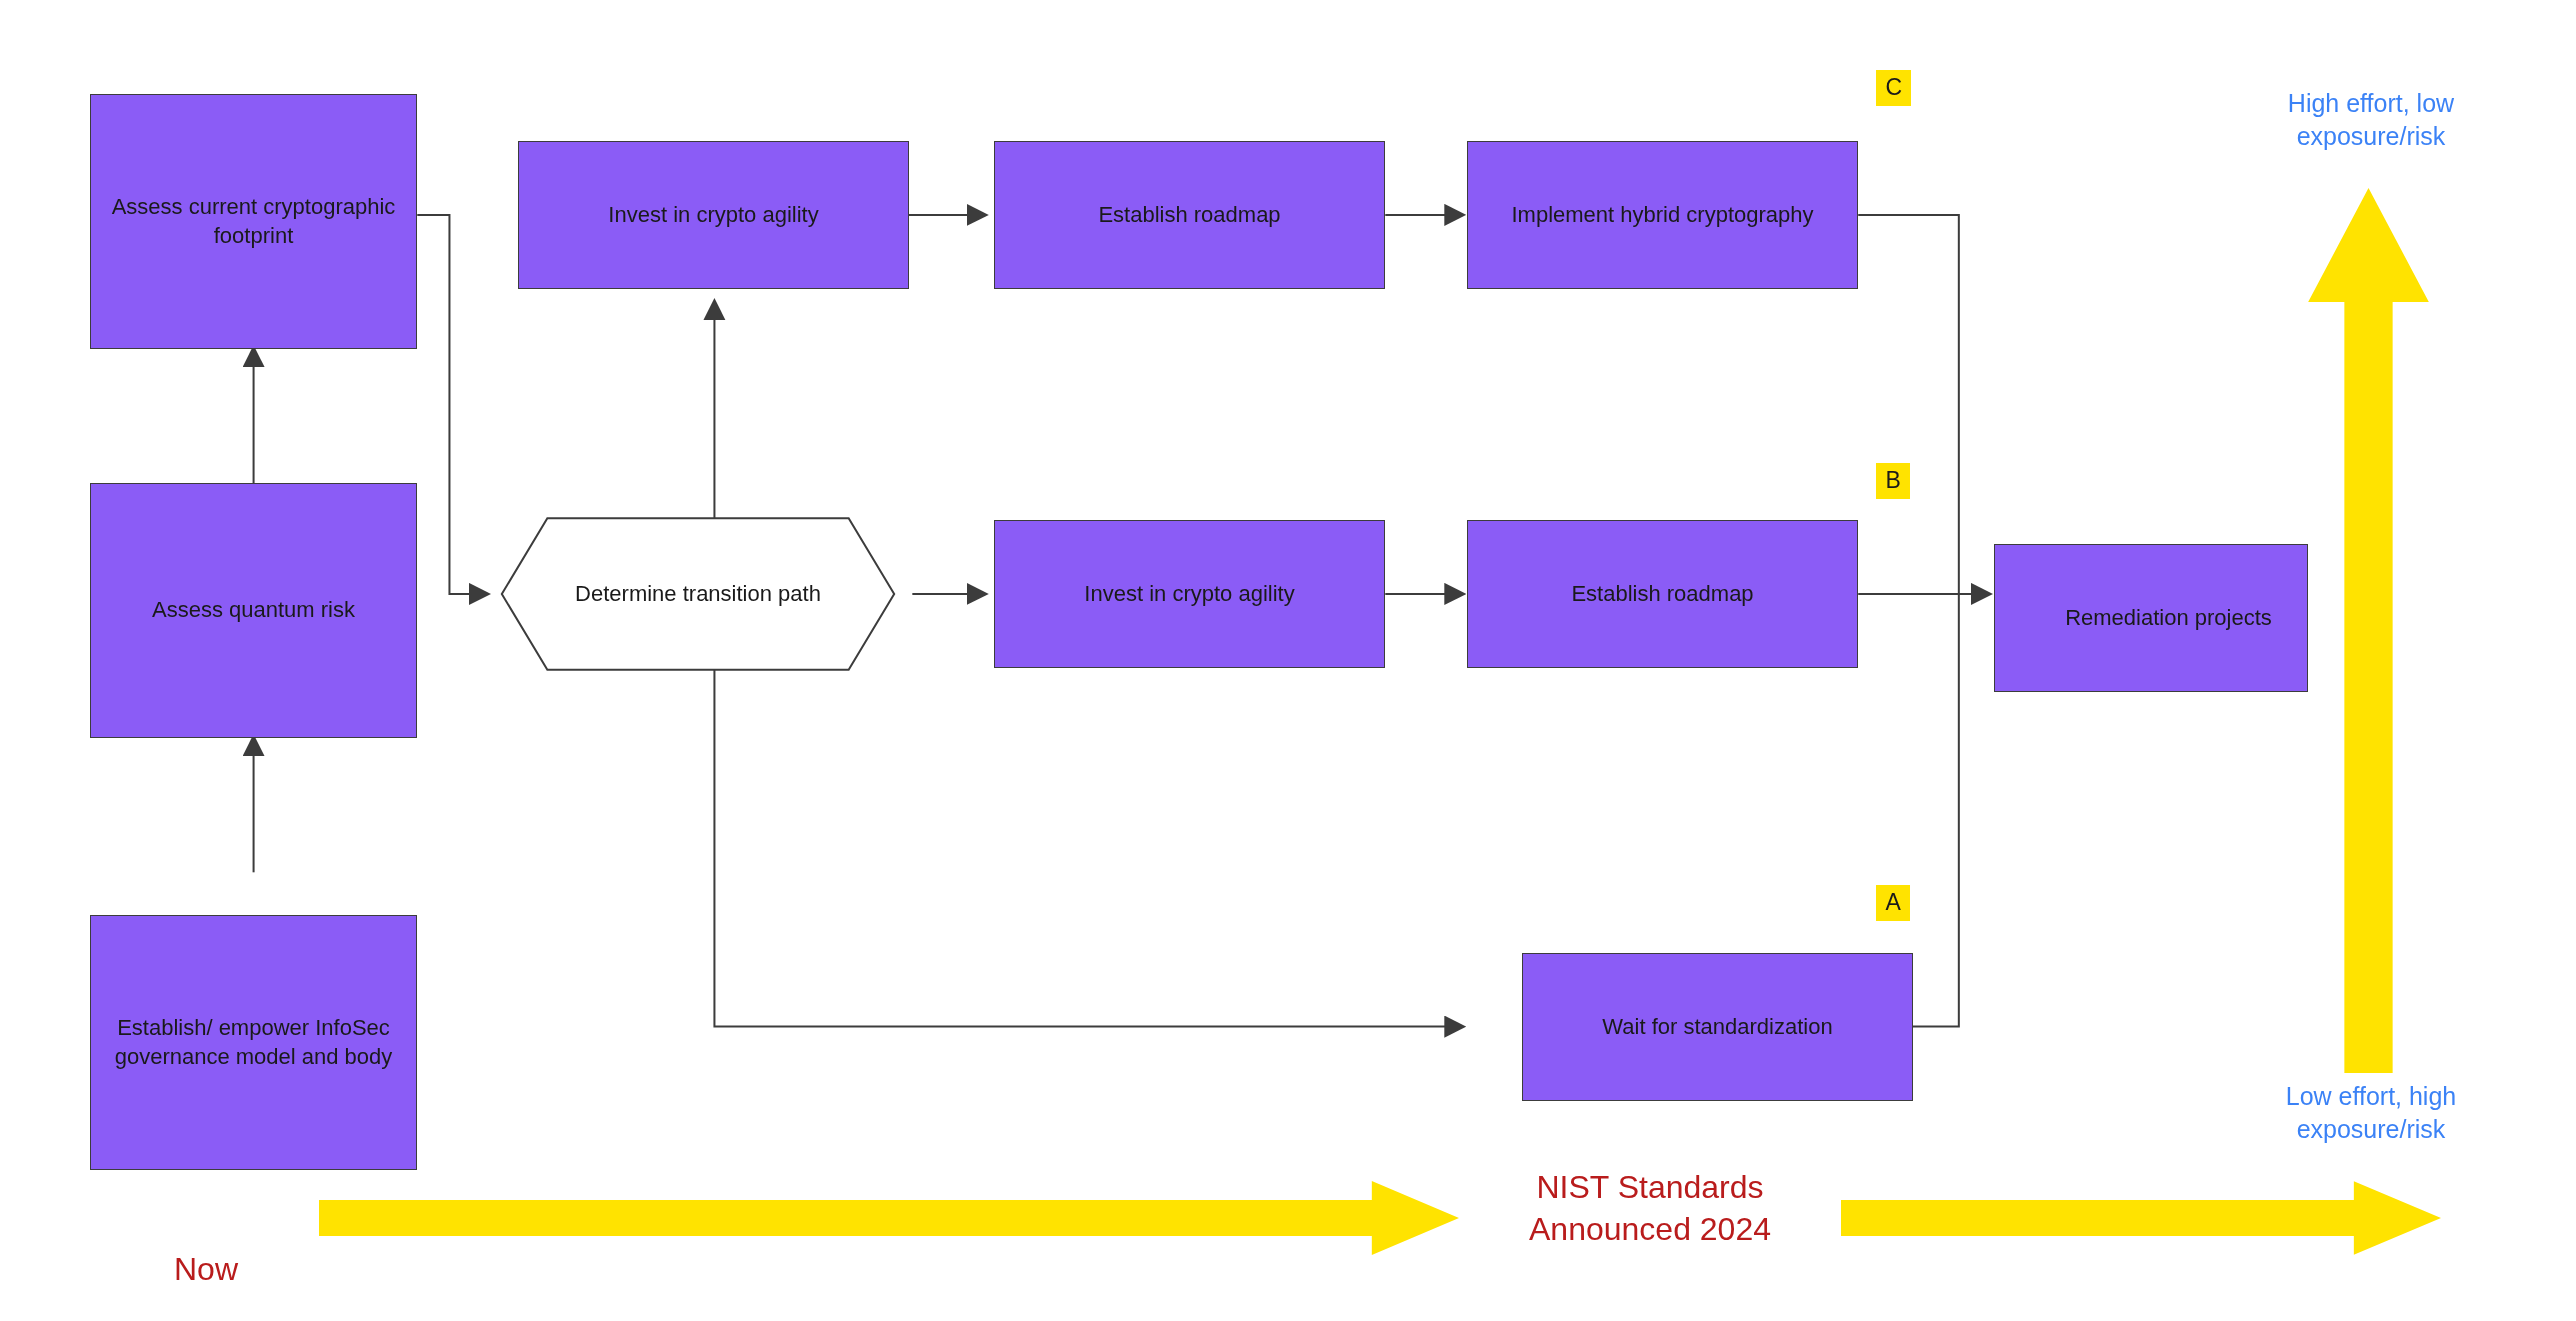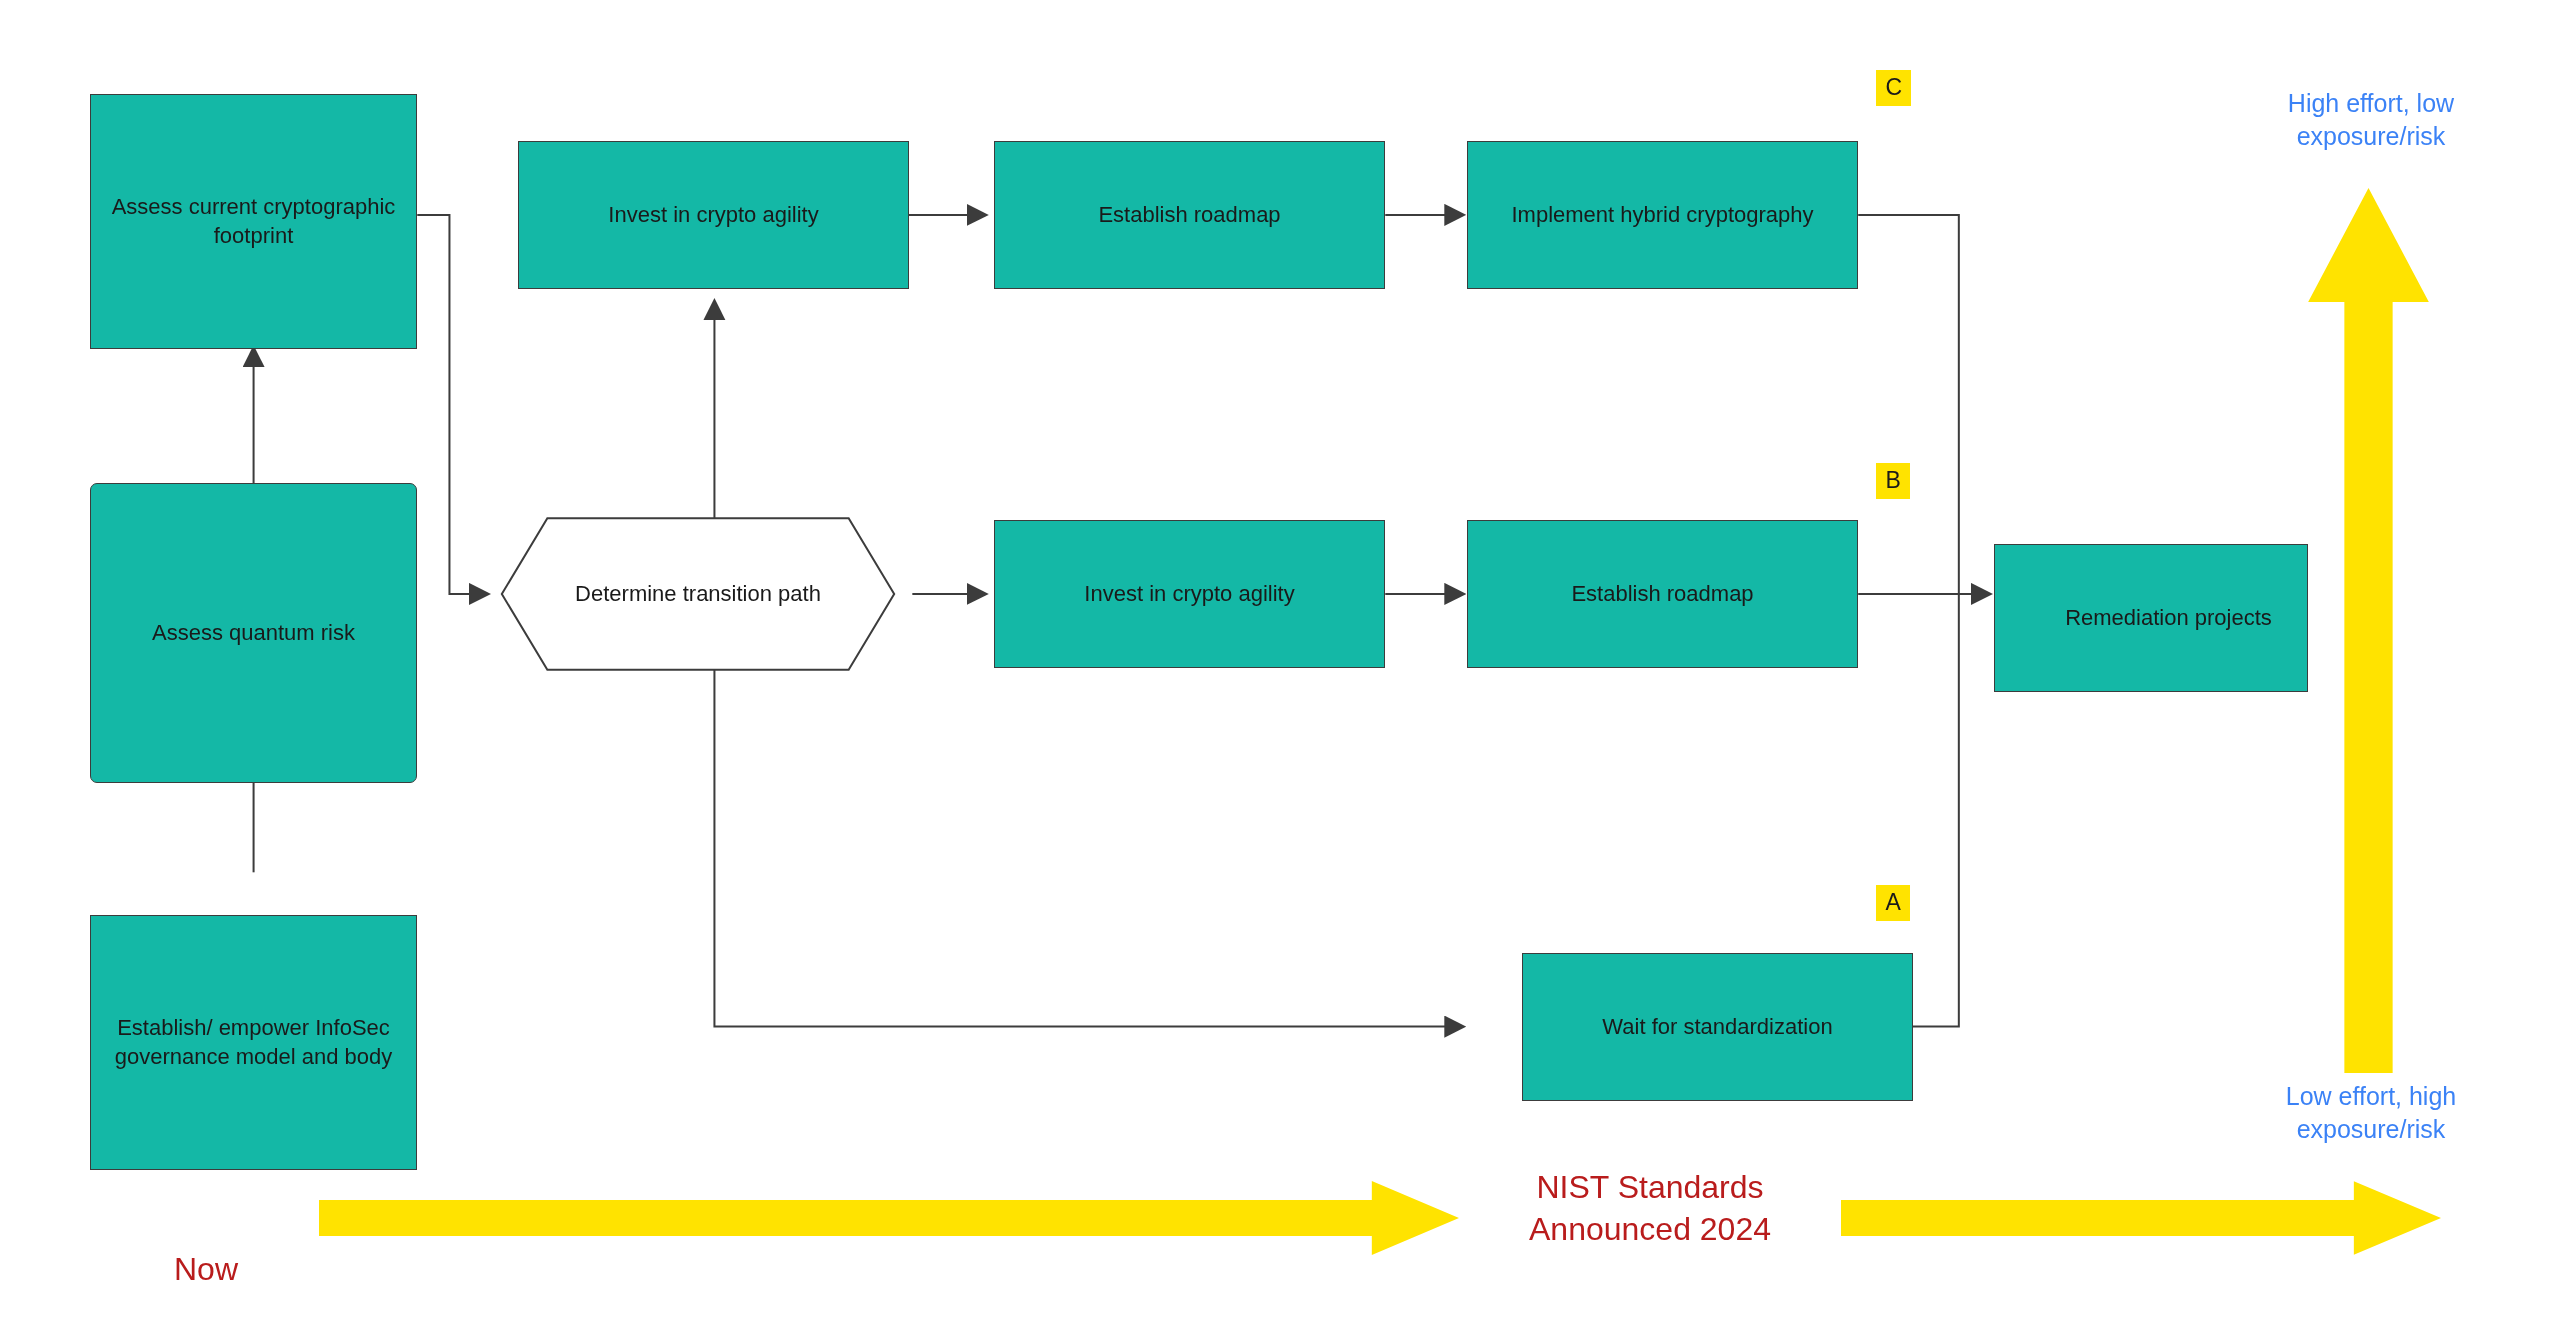--- a/index.html
+++ b/index.html
@@ -23,21 +23,21 @@
     left: 0;
     top: 0;
     width: 2576px;
     height: 1322px;
     pointer-events: none;
   }
   .node {
     position: absolute;
     box-sizing: border-box;
     border: 1.3px solid #3c3c3c;
-    background: #14b8a6;
+    background: #8b5cf6;
     display: flex;
     align-items: center;
     justify-content: center;
     text-align: center;
     font-size: 22px;
     line-height: 1.28;
     color: #1a1a1a;
     padding: 4px 8px;
     z-index: 3;
   }
@@ -129,21 +129,21 @@
       <path d="M2770,1530 L2920,1530 L2920,885"></path>
 
       <path d="M2770,885 L2965,885" marker-end="url(#arrow)"></path>
     </g>
   </svg>
 
   <div class="node" style="left:90px; top:94px; width:327px; height:255px;">
     <span>Assess current cryptographic footprint</span>
   </div>
 
-  <div class="node" style="left:90px; top:483px; width:327px; height:300px;border-radius:7px;">
+  <div class="node" style="left:90px; top:483px; width:327px; height:255px;">
     <span>Assess quantum risk</span>
   </div>
 
   <div class="node" style="left:90px; top:872px; width:327px; height:255px;margin-top:43px;">
     <span>Establish/ empower InfoSec governance model and body</span>
   </div>
 
   <div class="hexwrap" style="left:500px; top:517px; width:396px; height:154px;">
     <svg width="396" height="154" viewBox="0 0 590 230">
       <polygon points="70,2 520,2 588,115 520,228 70,228 2,115" fill="#ffffff" stroke="#3c3c3c" stroke-width="3"></polygon>

